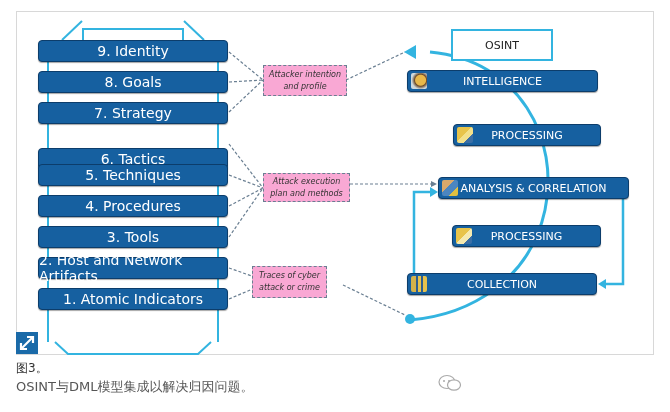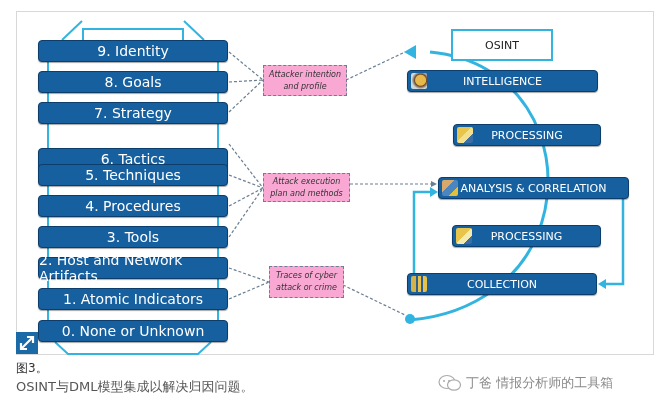--- a/index.html
+++ b/index.html
@@ -63,29 +63,28 @@
 
   <div class="dml-box" style="top:40px;">9. Identity</div>
   <div class="dml-box" style="top:71px;">8. Goals</div>
   <div class="dml-box" style="top:102px;">7. Strategy</div>
   <div class="dml-box" style="top:148px;">6. Tactics</div>
   <div class="dml-box" style="top:164px;">5. Techniques</div>
   <div class="dml-box" style="top:195px;">4. Procedures</div>
   <div class="dml-box" style="top:226px;">3. Tools</div>
   <div class="dml-box" style="top:257px;">2. Host and Network Artifacts</div>
   <div class="dml-box" style="top:288px;">1. Atomic Indicators</div>
-  <div class="dml-box" style="top:320px;">0. None or Unknown</div>
 
   <div class="lbl-box" style="left:263px; top:65px; width:84px; height:31px;">
     <div><span>Attacker intention</span><br><span>and profile</span></div>
   </div>
   <div class="lbl-box" style="left:263px; top:173px; width:87px; height:29px;font-style:italic;">
     <div><span>Attack execution</span><br><span>plan and methods</span></div>
   </div>
-  <div class="lbl-box" style="left:269px; top:266px; width:75px; height:32px;align-items:center;">
+  <div class="lbl-box" style="left:252px; top:266px; width:75px; height:32px;align-items:center;">
     <div><span>Traces of cyber</span><br><span>attack or crime</span></div>
   </div>
 
   <div class="os-box" style="left:407px; top:70px; width:191px;">
     <span class="os-icon" style="background:radial-gradient(circle at 60% 45%, #e8b84a 0 5px, #6b4a2a 6px, #cfd8dc 9px);"></span>
     <span>INTELLIGENCE</span>
   </div>
   <div class="os-box" style="left:453px; top:124px; width:148px;">
     <span class="os-icon" style="background:linear-gradient(135deg,#e8c44a 0 45%, #f2e08a 45% 70%, #3a6ea5 70%);"></span>
     <span>PROCESSING</span>
@@ -114,15 +113,14 @@
   <div class="caption1">图3。</div>
   <div class="caption2">OSINT与DML模型集成以解决归因问题。</div>
 
   <div class="wm">
     <svg width="24" height="18" viewBox="0 0 24 18">
       <ellipse cx="9" cy="8" rx="8" ry="6.5" fill="none" stroke="#aaa" stroke-width="1.2"></ellipse>
       <ellipse cx="16" cy="11" rx="6.5" ry="5.2" fill="#fff" stroke="#aaa" stroke-width="1.2"></ellipse>
       <circle cx="6" cy="7" r="1" fill="#aaa"></circle>
         <circle cx="11" cy="7" r="1" fill="#aaa"></circle>
     </svg>
-    <span>丁爸 情报分析师的工具箱</span>
   </div>
 </div>
 
 </body></html>

